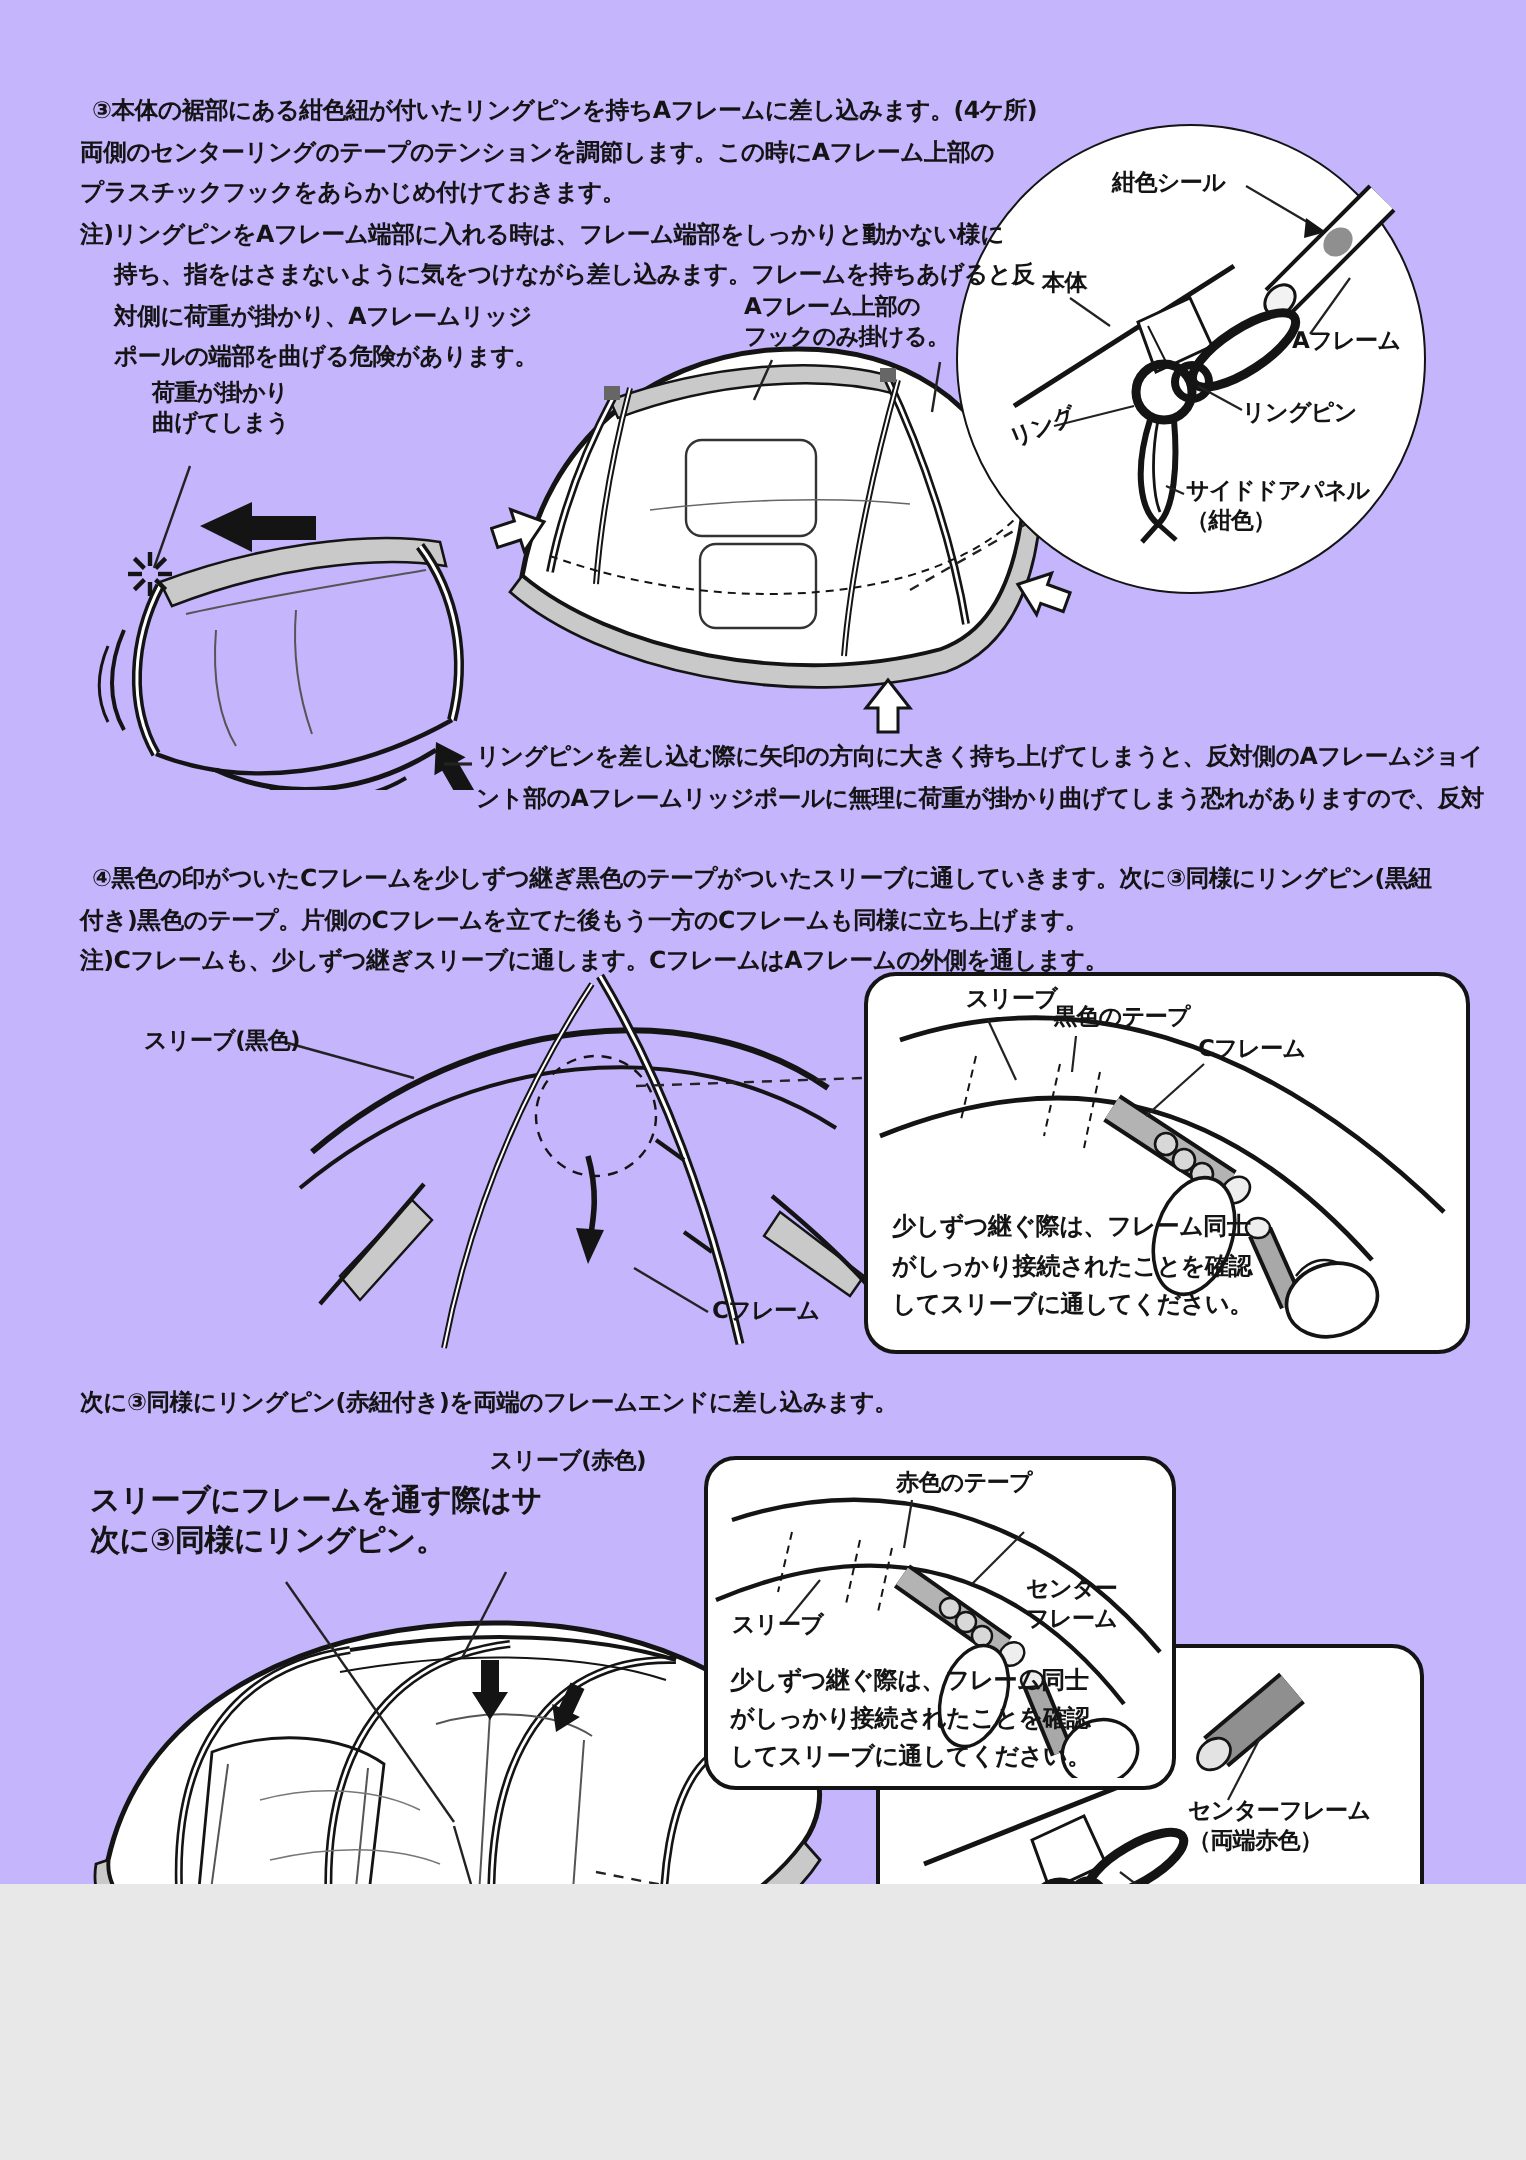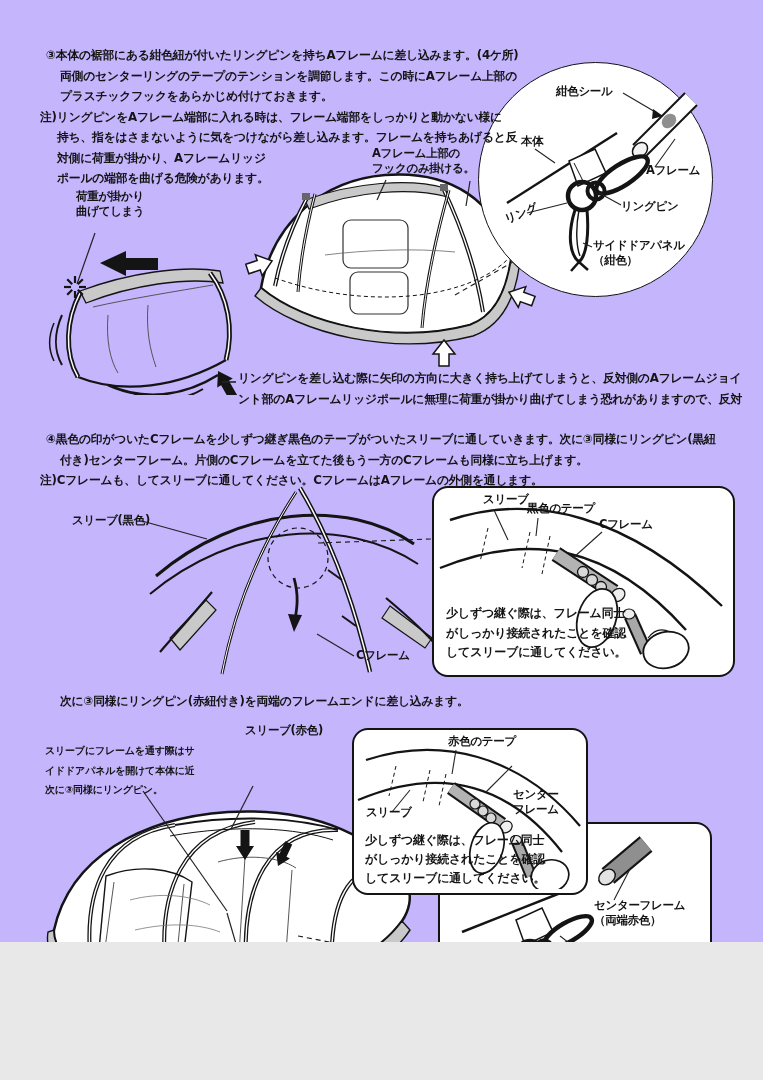--- a/index.html
+++ b/index.html
@@ -1,23 +1,23 @@
 <!DOCTYPE html>
 <html><head>
 <meta charset="utf-8">
 <style>
   html,body{margin:0;padding:0;background:#e8e8e8;}
   .page{position:relative;width:763px;height:942px;background:#c4b5fd;
         font-family:"DejaVu Sans",sans-serif;color:#141414;overflow:hidden;}
   .tb{position:absolute;z-index:5;font-weight:700;}
   .tb .ln{line-height:20.5px;font-size:11.8px;letter-spacing:-0.2px;white-space:nowrap;}
   .tb .ln.i6{margin-left:6px;}
-  .tb .ln.i20{margin-left:20px;}
+  .tb .ln.i20{}
   .tb .ln.i17{margin-left:17px;}
-  .tip .ln{line-height:19.5px;font-size:10px;}
+  .tip .ln{line-height:19.5px;font-size:15px;}
   .lbl{position:absolute;z-index:6;font-size:11.5px;font-weight:700;line-height:15px;
        white-space:pre-line;letter-spacing:-0.3px;}
   .art{position:absolute;z-index:1;}
   .overlay{position:absolute;left:0;top:0;z-index:2;pointer-events:none;}
   .callout{position:absolute;border:2px solid #141414;border-radius:16px;background:#ffffff;}
   .circle-detail{position:absolute;border:1.6px solid #141414;border-radius:50%;background:#ffffff;z-index:3;}
   .z3{z-index:3;} .z4{z-index:4;}
   .pagenum{position:absolute;left:0;right:0;top:1034px;text-align:center;
            font-size:17px;font-weight:700;z-index:5;}
   svg{display:block;}
@@ -137,22 +137,22 @@
   <div class="lbl" style="left:556px;top:84px">紺色シール</div>
   <div class="lbl" style="left:521px;top:134px">本体</div>
   <div class="lbl" style="left:646px;top:163px">Aフレーム</div>
   <div class="lbl" style="left:504px;top:206px;transform:rotate(-22deg)">リング</div>
   <div class="lbl" style="left:621px;top:199px">リングピン</div>
   <div class="lbl" style="left:593px;top:238px">サイドドアパネル
 （紺色）</div>
 
   <div class="tb" style="left:40px;top:429px">
     <div class="ln i6">④黒色の印がついたCフレームを少しずつ継ぎ黒色のテープがついたスリーブに通していきます。次に③同様にリングピン(黒紐</div>
-    <div class="ln i20">付き)センターフレーム。片側のCフレームを立てた後もう一方のCフレームも同様に立ち上げます。</div>
-    <div class="ln">注)Cフレームも、してスリーブに通してください。CフレームはAフレームの外側を通します。</div>
+    <div class="ln i20">付き)黒色のテープ。片側のCフレームを立てた後もう一方のCフレームも同様に立ち上げます。</div>
+    <div class="ln">注)Cフレームも、少しずつ継ぎスリーブに通します。CフレームはAフレームの外側を通します。</div>
   </div>
 
   <div class="lbl" style="left:72px;top:513px">スリーブ(黒色)</div>
   <div class="lbl" style="left:356px;top:648px">Cフレーム</div>
 
   <svg class="art" style="left:148px;top:480px" width="300" height="200" viewBox="0 0 300 200">
     <g stroke="#141414" fill="none">
       <path d="M58,120 L22,158 L32,170 L68,130 Z" fill="#c9c9c9" stroke-width="1.2"></path>
       <path d="M242,126 L284,158 L277,168 L234,138 Z" fill="#c9c9c9" stroke-width="1.2"></path>
       <path d="M64,112 C42,138 24,158 12,172" stroke-width="2.2"></path>
@@ -207,21 +207,20 @@
     <div class="ln" style="line-height:19.5px;font-size:12px">がしっかり接続されたことを確認</div>
     <div class="ln" style="line-height:19.5px;font-size:12px">してスリーブに通してください。</div>
   </div>
 
   <div class="tb" style="left:40px;top:691px">
     <div class="ln i20">次に③同様にリングピン(赤紐付き)を両端のフレームエンドに差し込みます。</div>
   </div>
 
   <div class="tb tip" style="left:45px;top:741px">
     <div class="ln">スリーブにフレームを通す際はサ</div>
-    <div class="ln">イドドアパネルを開けて本体に近</div>
     <div class="ln">次に③同様にリングピン。</div>
   </div>
 
   <div class="lbl" style="left:245px;top:723px">スリーブ(赤色)</div>
   <div class="lbl" style="left:248px;top:976px">サイドドアパネル</div>
 
   <svg class="art" style="left:40px;top:780px" width="400" height="240" viewBox="0 0 400 240">
     <g stroke="#141414" fill="none">
       <path d="M14,150 C30,78 100,38 188,32 C276,27 342,58 368,106 C372,118 369,131 362,141 C330,185 260,208 185,212 C120,215 55,200 28,178 C18,169 13,160 14,150 Z" fill="#ffffff" stroke-width="2.5"></path>
       <path d="M14,150 C13,160 18,169 28,178 C55,200 120,215 185,212 C260,208 330,185 362,141 L370,150 C340,196 262,220 186,223 C118,226 50,210 22,186 C10,176 6,164 8,152 Z" fill="#c9c9c9" stroke-width="1.4"></path>

